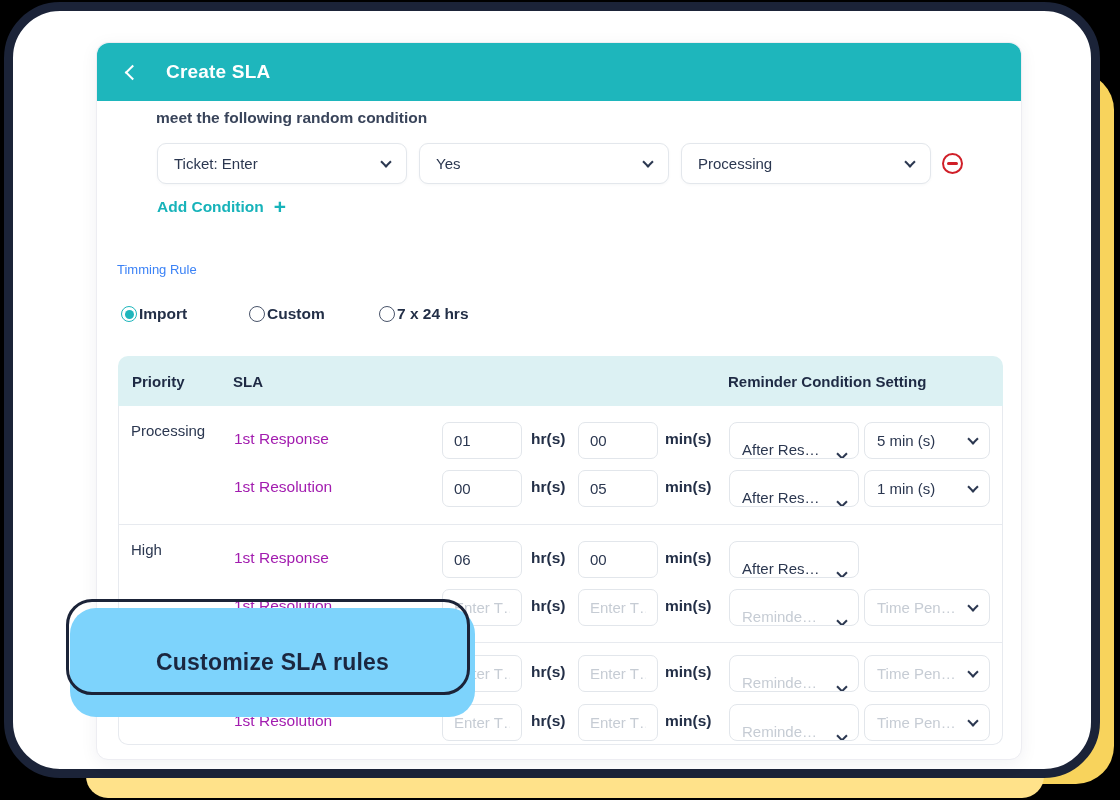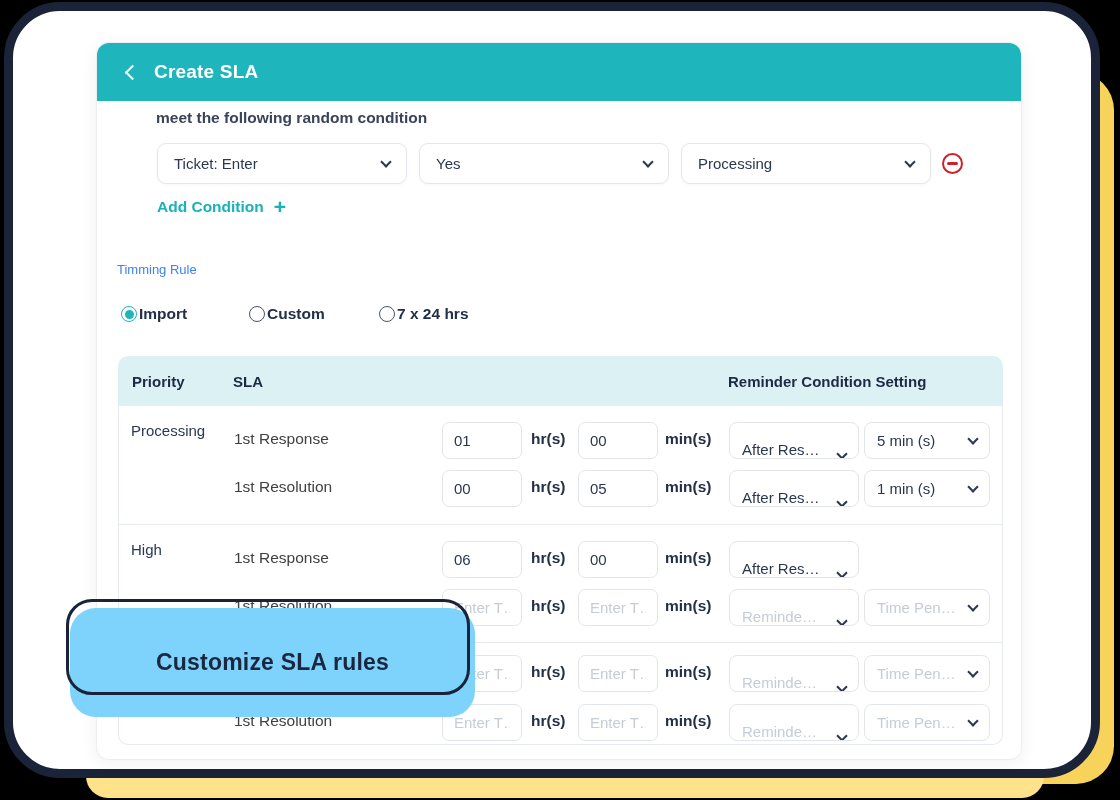--- a/index.html
+++ b/index.html
@@ -25,21 +25,21 @@
   }
   
   .card {
     position:absolute; left:96px; top:42px; width:926px; height:718px;
     background:#fff; border:1px solid #ededf2; border-radius:12px;
     box-shadow:0 4px 18px rgba(20,30,60,.06);
   }
   .card-header {
     position:absolute; left:0; top:0; width:100%; height:58px;
     background:#1EB6BC; border-radius:12px 12px 0 0;
-    display:flex; align-items:center; padding-left:30px; gap:16px;
+    display:flex; align-items:center; padding-left:30px; gap:28px;
   }
   .back-chev {
     width:11px; height:11px; border-left:2.5px solid #fff; border-bottom:2.5px solid #fff;
     transform:rotate(45deg); display:inline-block; cursor:pointer;
   }
   .card-title { color:#fff; font-size:19px; font-weight:bold; letter-spacing:.2px; }
 
   .intro { position:absolute; left:59px; top:66px; font-size:15.5px; font-weight:600; color:#39445A; }
 
   
@@ -91,21 +91,21 @@
   .th-sla { left:115px; }
   .th-reminder { left:610px; }
   .tbody {
     border:1px solid #E7EAEF; border-top:none; border-radius:0 0 10px 10px; background:#fff;
   }
   .section { position:relative; height:118px; }
   .section + .section { border-top:1px solid #E7EAEF; }
   .section.last { height:102px; }
   .priority-label { position:absolute; left:12px; top:16px; font-size:15px; color:#2B3750; }
   .srow { position:absolute; left:0; width:100%; height:48px; }
-  .sla-label { position:absolute; left:115px; top:14px; font-size:15.5px; color:#404040; }
+  .sla-label { position:absolute; left:115px; top:14px; font-size:15.5px; color:#a21caf; }
   .tin {
     position:absolute; top:6px; width:80px; height:37px;
     border:1px solid #E2E6EB; border-radius:7px; padding:0 11px;
     font-size:15px; color:#2B3750; font-family:"Liberation Sans",sans-serif;
     outline:none; background:#fff;
   }
   .tin::placeholder { color:#C6CCD4; }
   .in-hr { left:323px; }
   .in-min { left:459px; }
   .suffix { position:absolute; top:14px; font-size:15.5px; font-weight:600; color:#232F47; }

